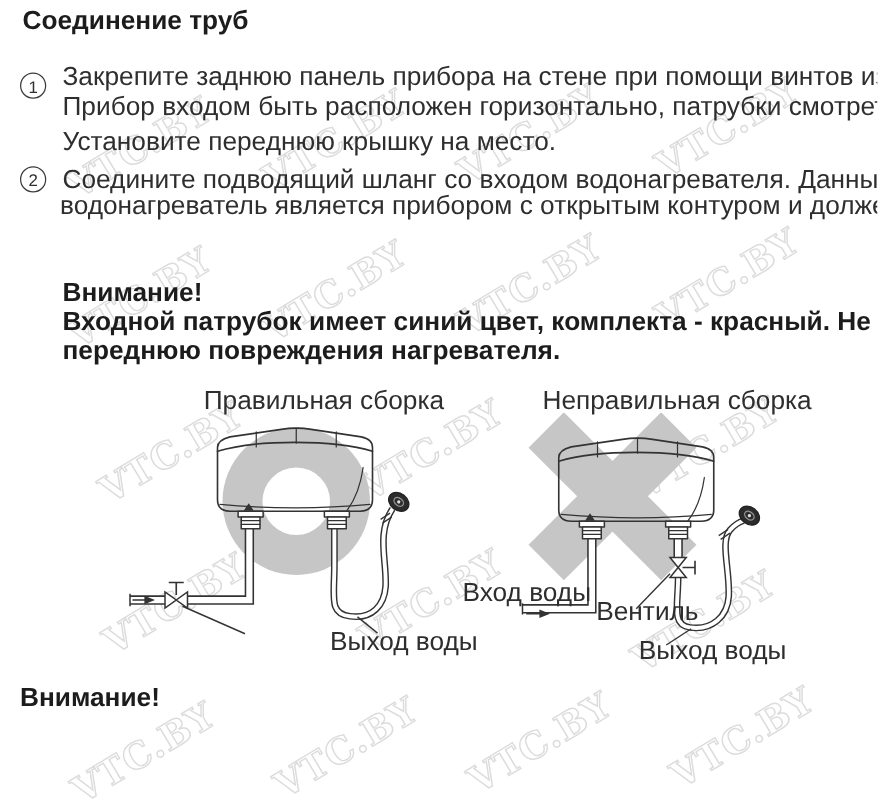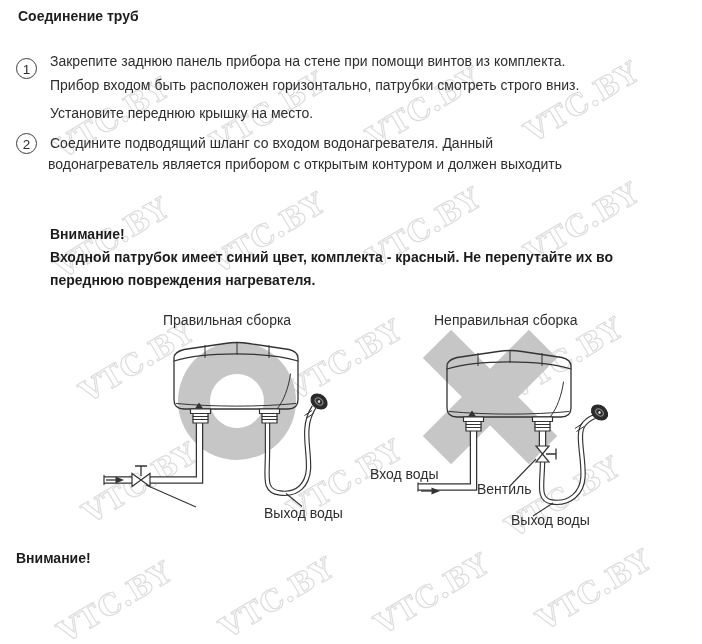--- a/index.html
+++ b/index.html
@@ -1,20 +1,20 @@
 <!DOCTYPE html>
 <html><head>
 <meta charset="utf-8">
 <style>
   html,body{margin:0;padding:0;background:#fff;}
   .page{
     position:relative;width:702px;height:644px;background:#ffffff;overflow:hidden;
     font-family:"Liberation Sans",sans-serif;color:#2e2e2e;
   }
-  .t{position:absolute;white-space:nowrap;font-size:14px;line-height:19px;z-index:2;}
+  .t{position:absolute;white-space:nowrap;font-size:21px;line-height:19px;z-index:2;}
   .b{font-weight:bold;color:#1c1c1c;}
   .circle-num{
     position:absolute;width:21px;height:21px;border:1.4px solid #3c3c3c;border-radius:50%;
     font-size:13.5px;line-height:21px;text-align:center;color:#2e2e2e;z-index:2;box-sizing:border-box;
   }
   .wm{
     position:absolute;transform:translate(-50%,-50%) rotate(-31deg);
     font-family:"DejaVu Serif",serif;font-size:29px;font-weight:bold;letter-spacing:1px;
     color:transparent;-webkit-text-stroke:1.15px #dcdcdc;z-index:0;user-select:none;white-space:nowrap;
   }

